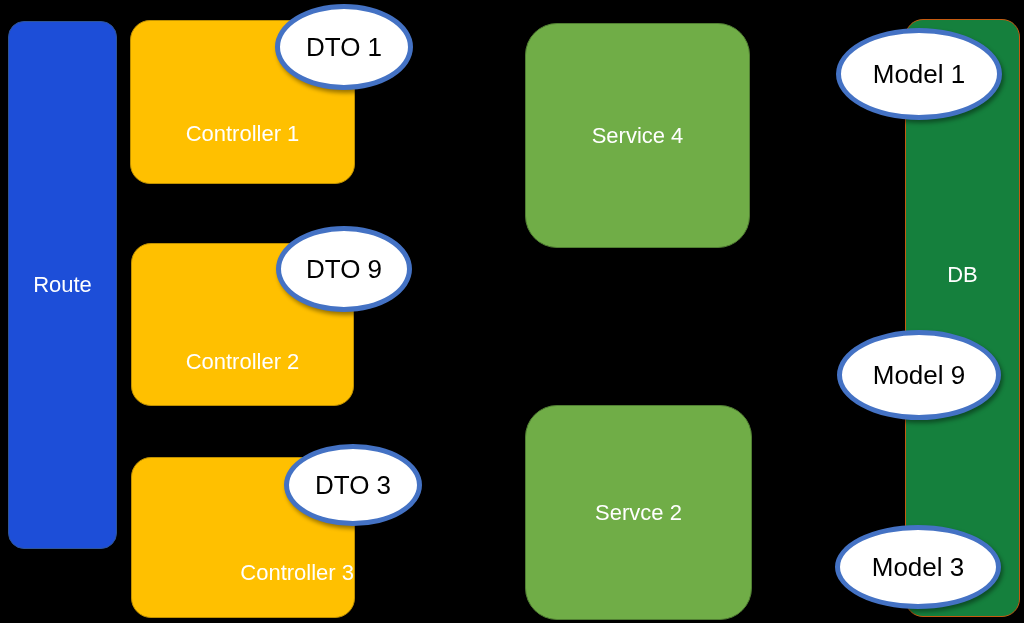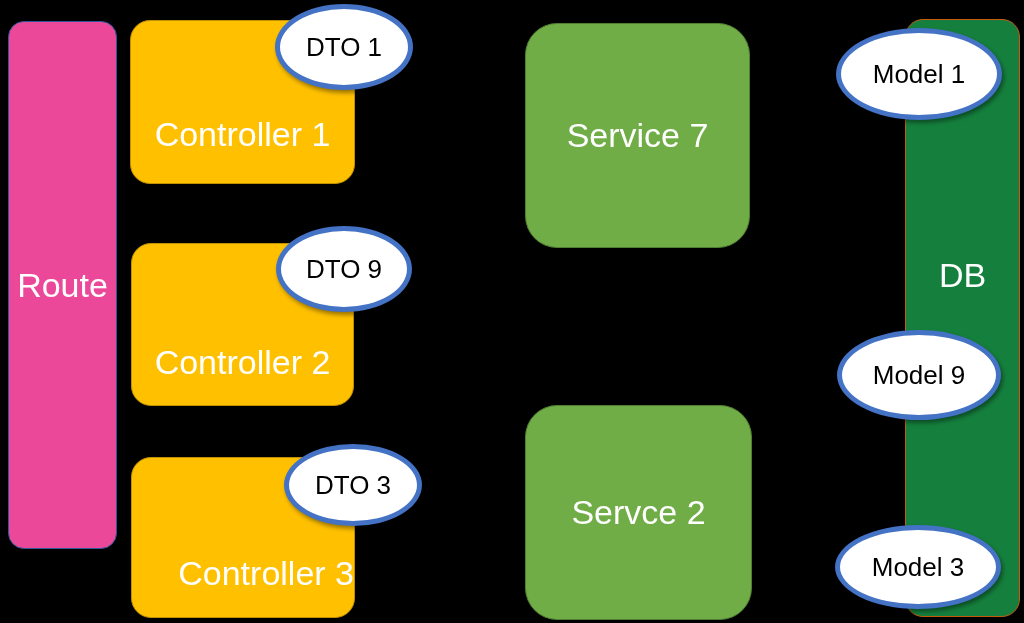--- a/index.html
+++ b/index.html
@@ -4,36 +4,36 @@
 <style>
   * { margin:0; padding:0; box-sizing:border-box; }
   html,body { background:#000; }
   body {
     width:1024px; height:623px; position:relative; overflow:hidden;
     font-family:"Liberation Sans", sans-serif;
   }
   .canvas { position:absolute; left:0; top:0; width:1024px; height:623px; }
   .shape { position:absolute; }
   .rect {
-    color:#fff; font-size:34px;
+    color:#fff; font-size:22px;
     box-shadow:3px 4px 5px rgba(0,0,0,0.55);
   }
   .rect .label {
     position:absolute; left:0; width:100%; text-align:center; line-height:30px;
   }
   .flexcenter { display:flex; align-items:center; justify-content:center; }
   .ellipse {
     background:#fff; border:5px solid #4472C4; border-radius:50%;
     color:#000; font-size:26px;
     display:flex; align-items:center; justify-content:center;
     box-shadow:2px 3px 4px rgba(0,0,0,0.4);
     z-index:5;
   }
   
-  #route   { left:8px;   top:21px;  width:109px; height:528px; background:#ec4899; border:1px solid #2f5597; border-radius:16px; }
+  #route   { left:8px;   top:21px;  width:109px; height:528px; background:#1d4ed8; border:1px solid #2f5597; border-radius:16px; }
   #ctrl1   { left:130px; top:20px;  width:225px; height:164px; background:#FFC000; border:1px solid #bf9000; border-radius:20px; }
   #ctrl1 .label { top:98px; }
   #ctrl2   { left:131px; top:243px; width:223px; height:163px; background:#FFC000; border:1px solid #bf9000; border-radius:20px; }
   #ctrl2 .label { top:103px; }
   #ctrl3   { left:131px; top:457px; width:224px; height:161px; background:#FFC000; border:1px solid #bf9000; border-radius:20px; }
   #ctrl3 .label { top:100px;text-align:right; }
   #svc1    { left:525px; top:23px;  width:225px; height:225px; background:#70AD47; border:1px solid #507e32; border-radius:32px; }
   #svc2    { left:525px; top:405px; width:227px; height:215px; background:#70AD47; border:1px solid #507e32; border-radius:32px; }
   #db      { left:905px; top:19px;  width:115px; height:598px; background:#15803d; border:1px solid #c55a11; border-radius:18px; }
   #db .label { top:240px; }
@@ -67,21 +67,21 @@
     <span>DTO 1</span>
   </div>
   <div id="dto2" class="shape ellipse">
     <span>DTO 9</span>
   </div>
   <div id="dto3" class="shape ellipse">
     <span>DTO 3</span>
   </div>
 
   <div id="svc1" class="shape rect flexcenter">
-    <span>Service 7</span>
+    <span>Service 4</span>
   </div>
   <div id="svc2" class="shape rect flexcenter">
     <span>Servce 2</span>
   </div>
 
   <div id="db" class="shape rect">
     <span class="label">DB</span>
   </div>
 
   <div id="model1" class="shape ellipse">

